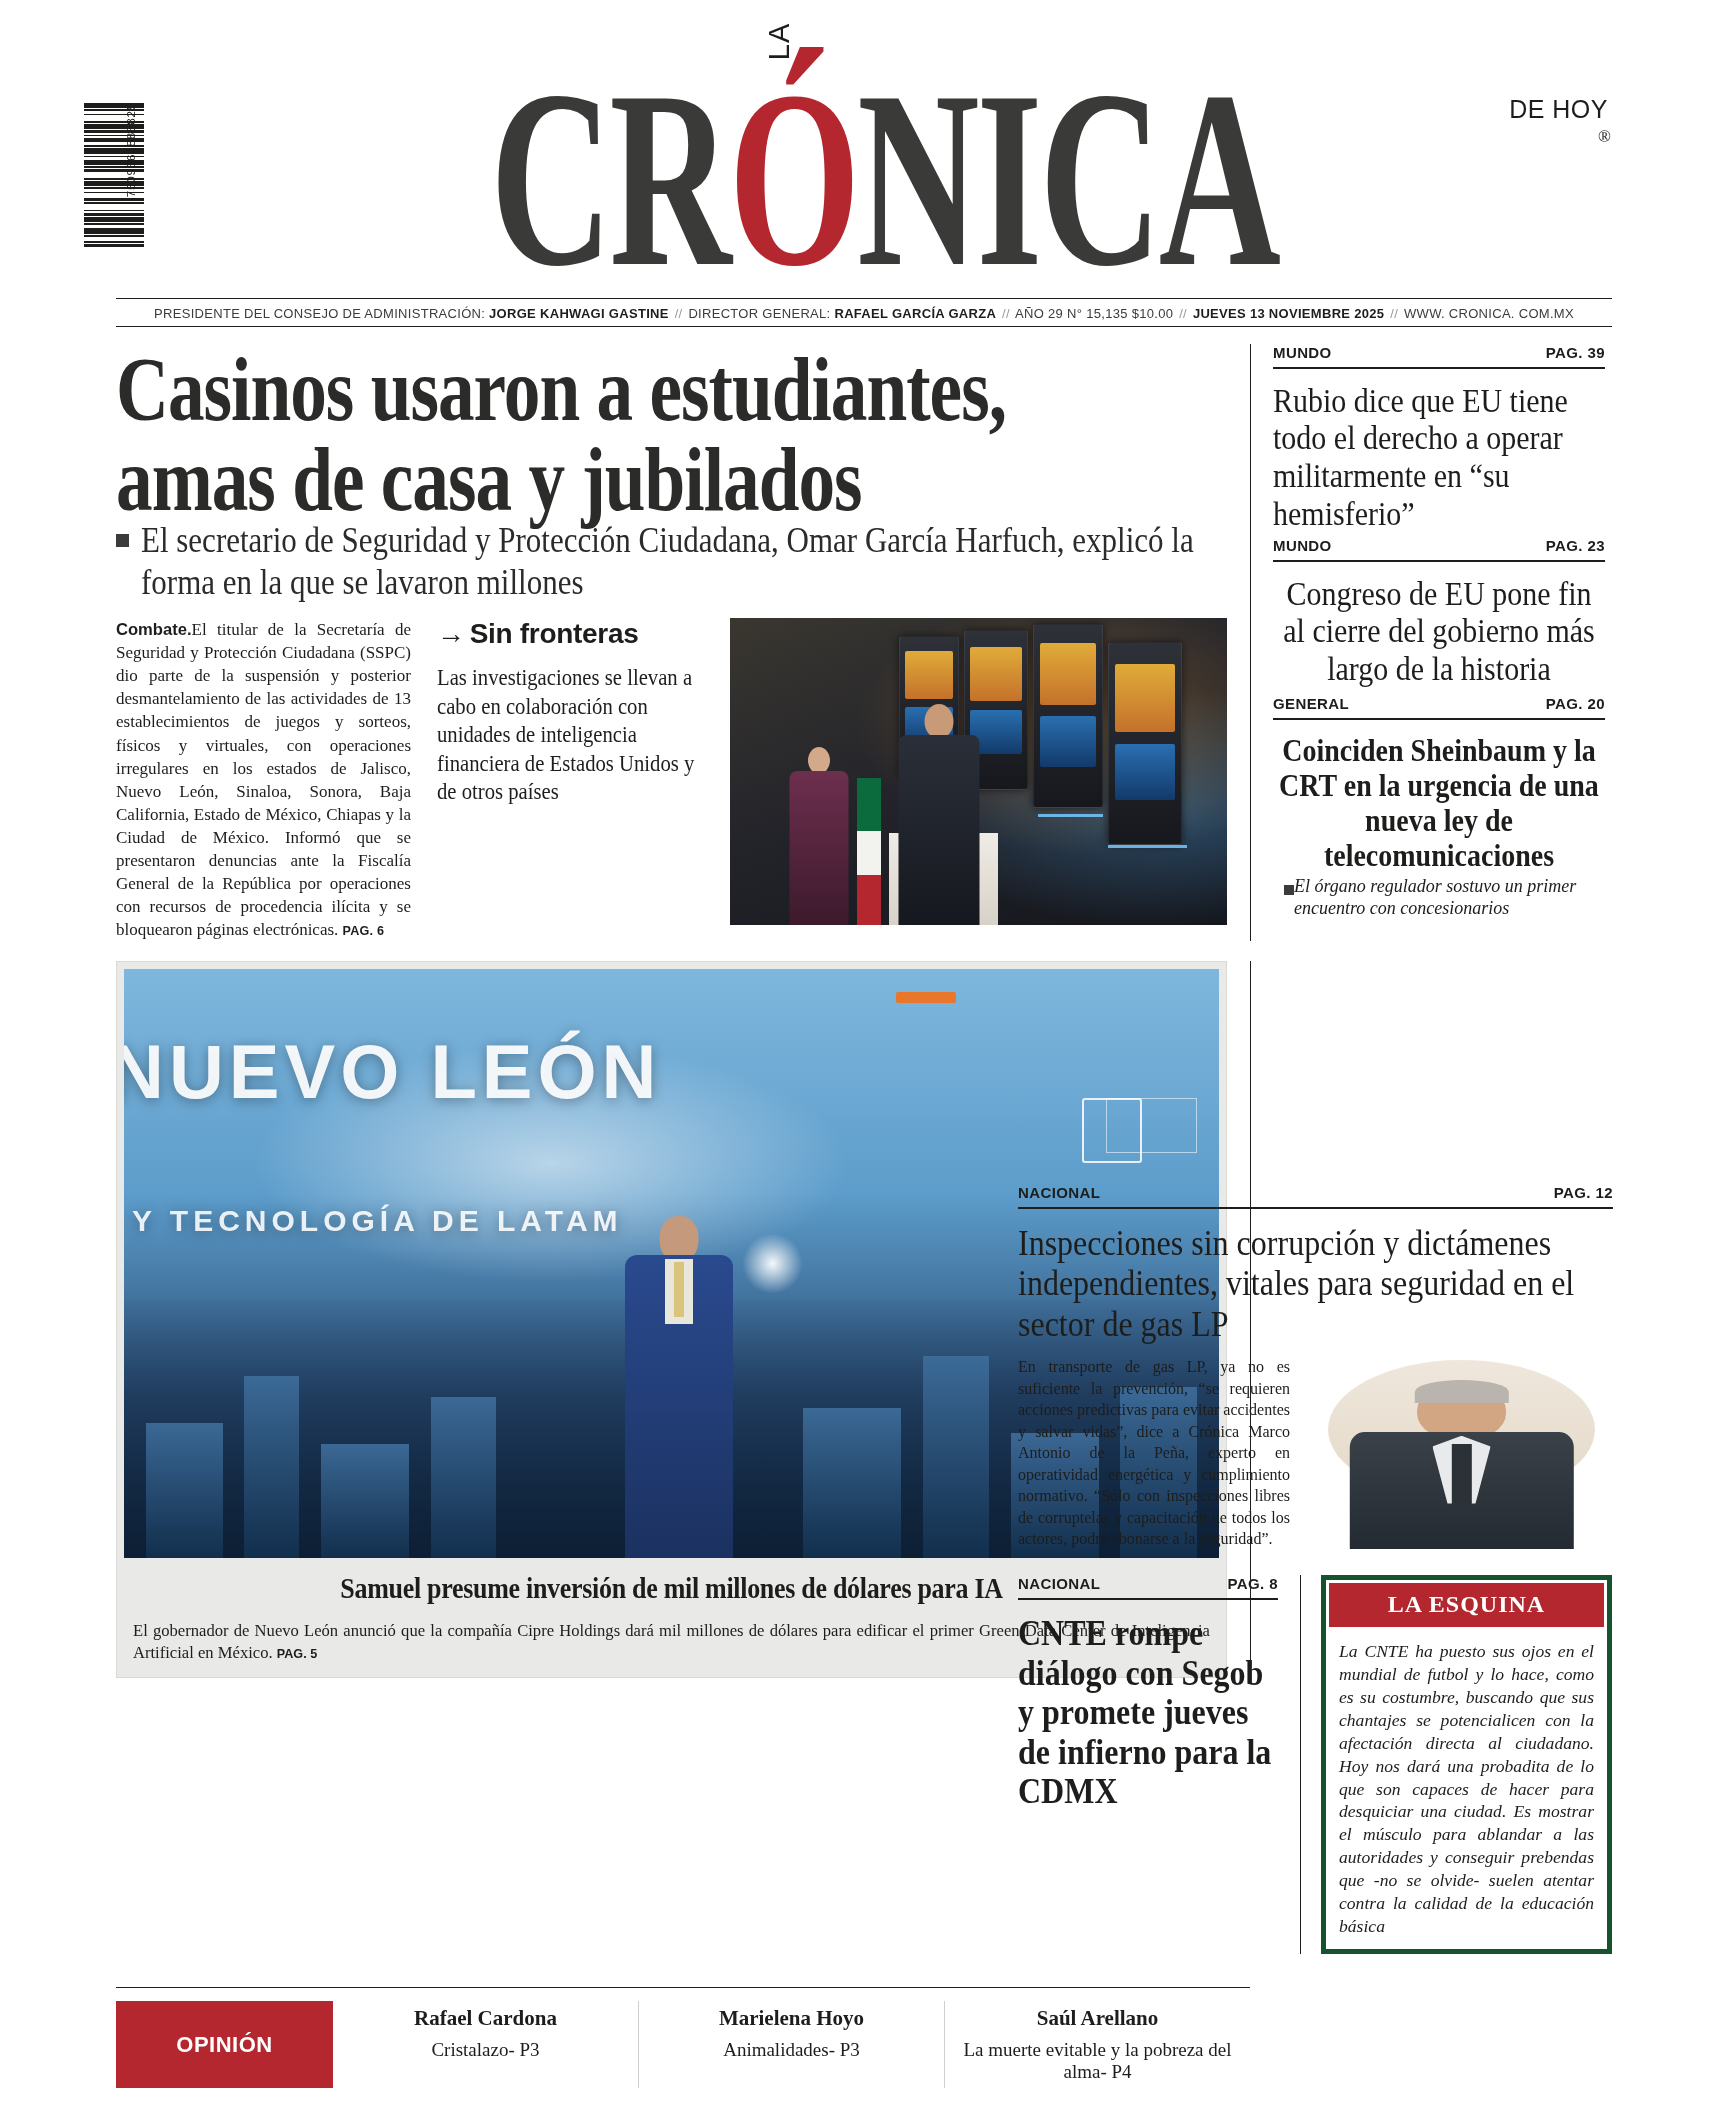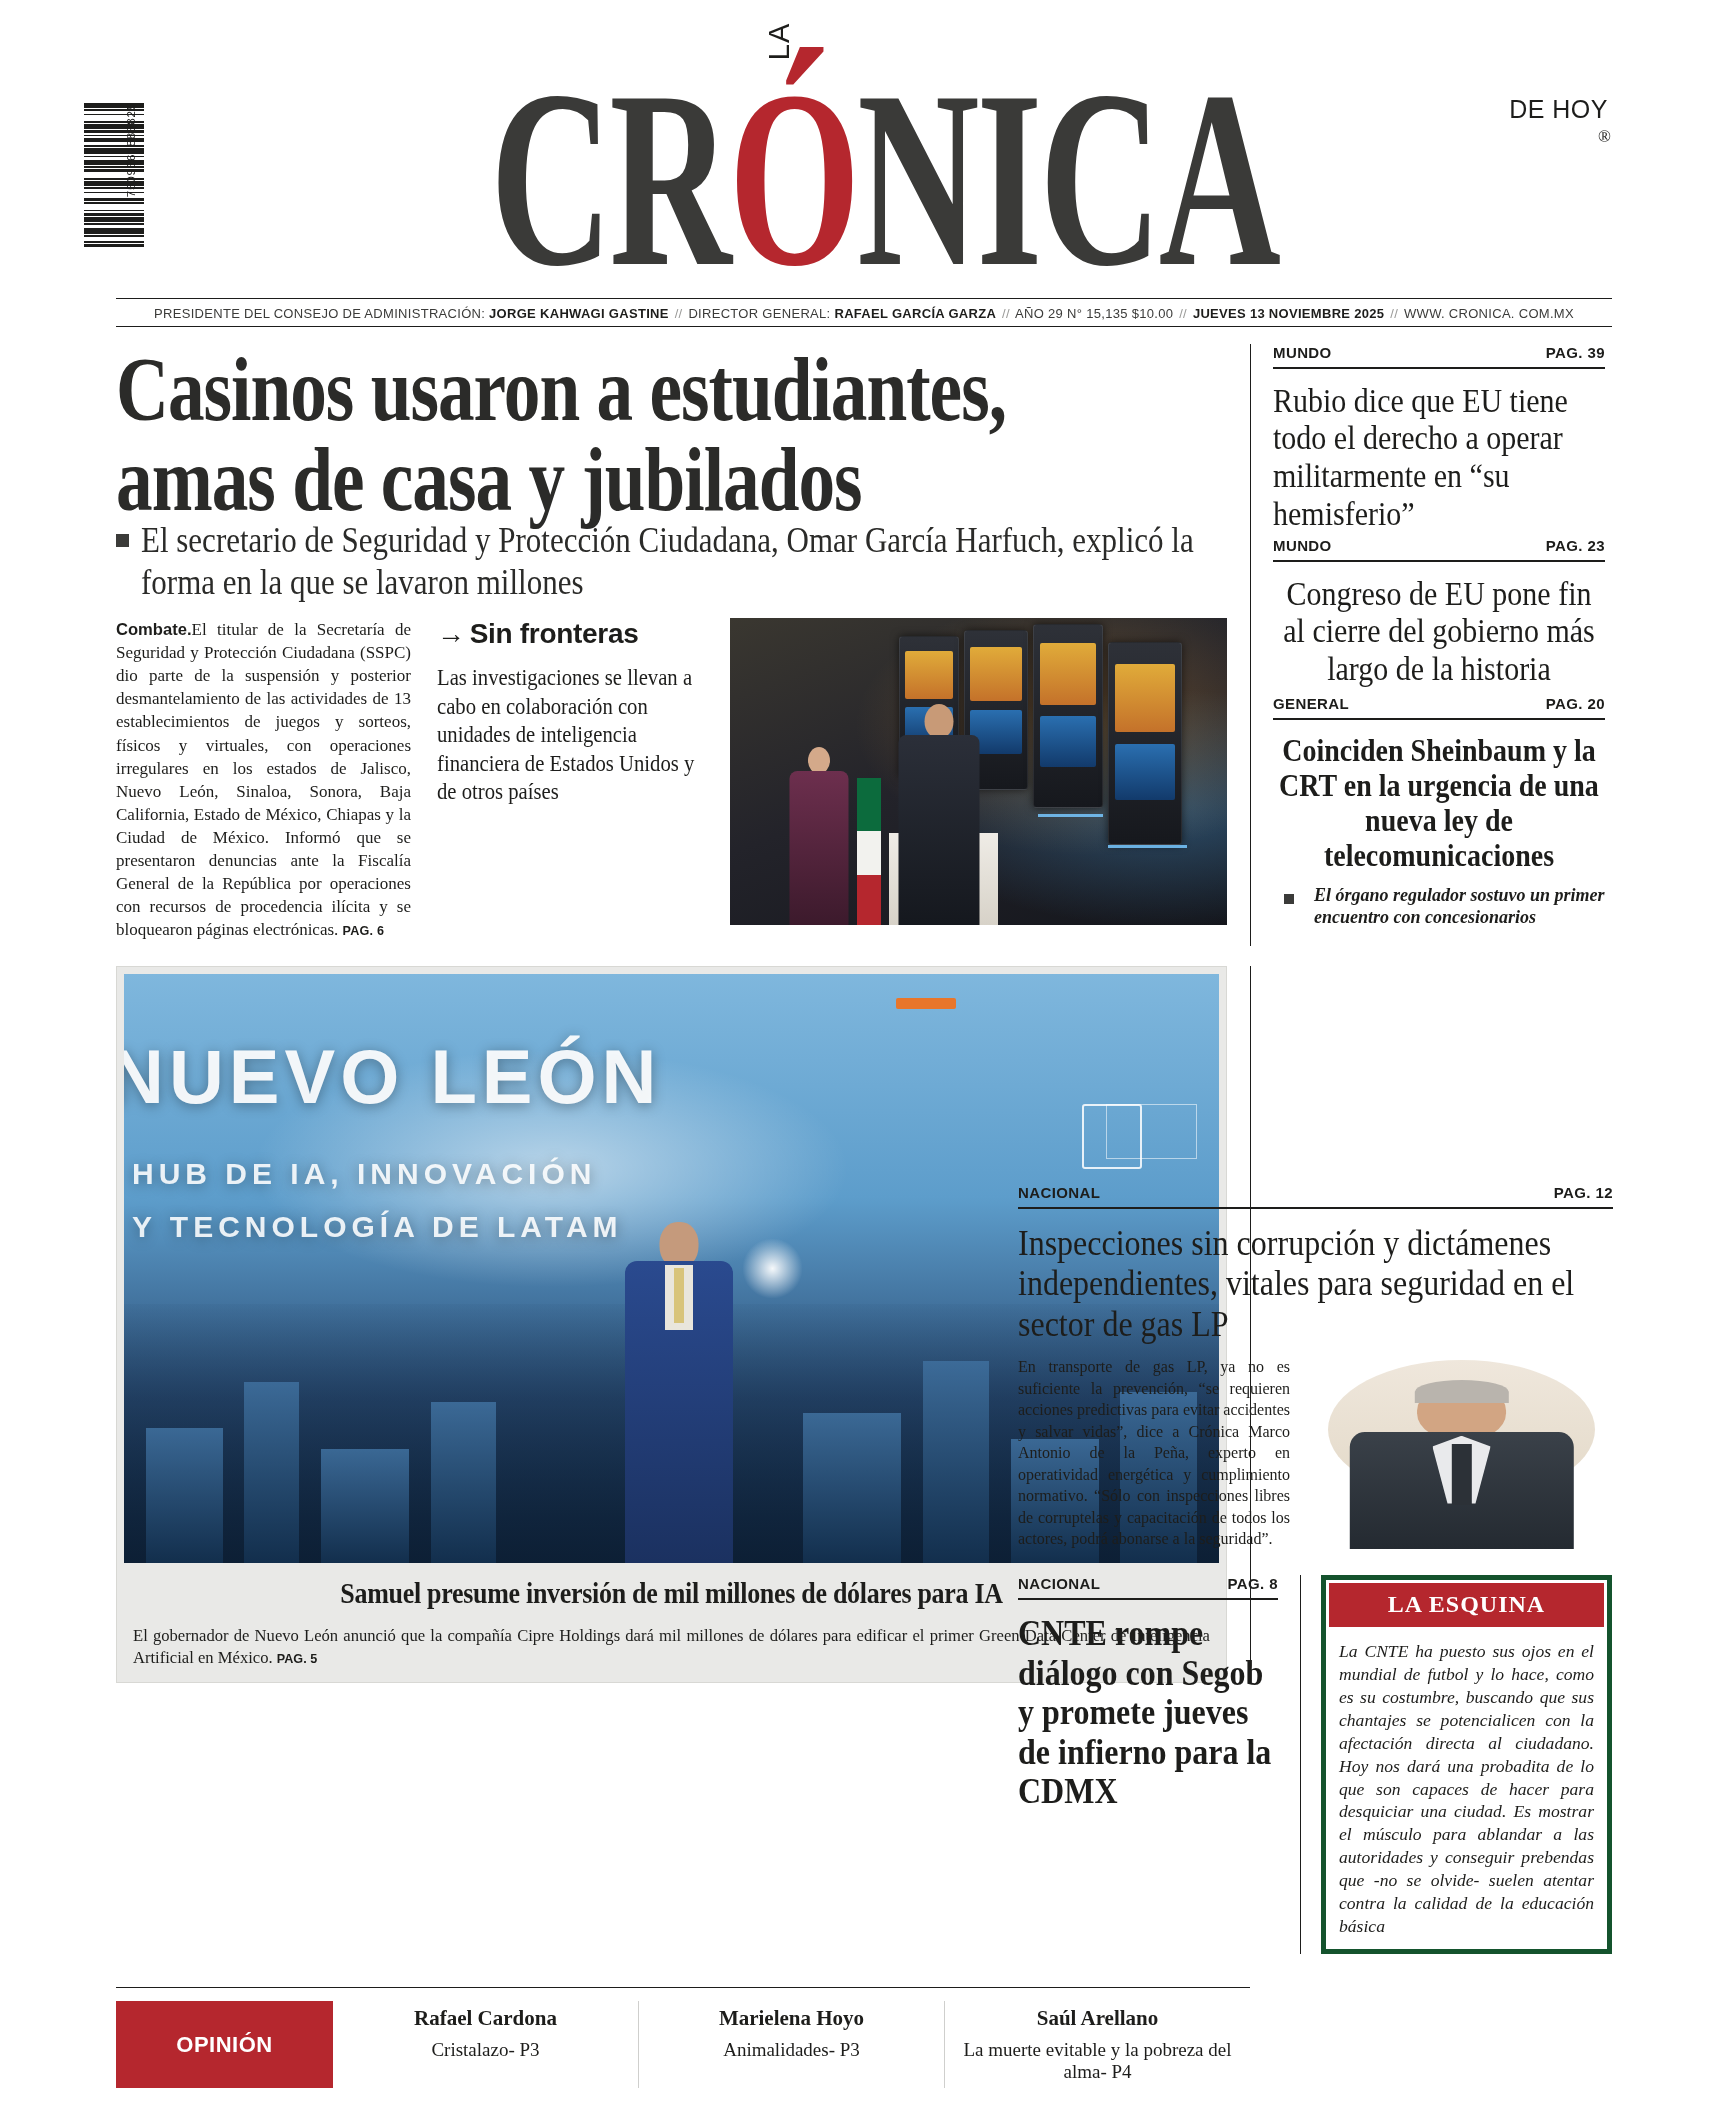--- a/index.html
+++ b/index.html
@@ -122,21 +122,21 @@
     padding-bottom: 6px;
   }
   .rail-rule { border-bottom: 2px solid #1d1d1b; margin-bottom: 13px; }
   .rail-hl {
     font-family: "Liberation Serif", serif; font-size: 30px; line-height: 1.14;
     color:#1d1d1b; font-weight: 400;
     transform: scaleY(1.1); transform-origin: left top;
   }
   .rail-hl.center { text-align: center; }
   .rail-hl.bold { font-weight: 700; text-align: center; font-size: 28px; }
-  .rail-bullet { display: flex; gap: 20px; margin-top: 24px; padding-left: 11px; font-weight: bold; }
+  .rail-bullet { display: flex; gap: 0; margin-top: 15px; padding-left: 11px; }
   .rail-bullet .b { width: 10px; height: 10px; background:#3b3b39; margin-top: 9px; flex:none; }
   .rail-bullet .t {
     font-family: "Liberation Serif", serif; font-style: italic; font-size: 18px;
     line-height: 1.2; color:#1d1d1b;
   }
 
   
   .lower-grid { display: flex; margin-top: 20px; }
   .lower-left { width: 1134px; padding-right: 23px; }
   .lower-right { width: 355px; border-left: 1px solid #1d1d1b; padding-left: 22px; }
@@ -504,21 +504,20 @@
             <div class="bldg" style="left:11%;width:5%;height:70%;"></div>
             <div class="bldg" style="left:18%;width:8%;height:44%;"></div>
             <div class="bldg" style="left:28%;width:6%;height:62%;"></div>
             <div class="bldg" style="left:62%;width:9%;height:58%;"></div>
             <div class="bldg" style="left:73%;width:6%;height:78%;"></div>
             <div class="bldg" style="left:81%;width:8%;height:48%;"></div>
             <div class="bldg" style="left:91%;width:7%;height:66%;"></div>
           </div>
           <div class="nl-orange"></div>
           <div class="nl-word nl-title">NUEVO LEÓN</div>
-          <div class="nl-word nl-sub1">HUB DE IA, INNOVACIÓN</div>
           <div class="nl-word nl-sub2">Y TECNOLOGÍA DE LATAM</div>
           <div class="nl-badge"></div>
           <div class="nl-badge2"></div>
           <div class="nl-flare"></div>
           <div class="nl-speaker">
             <div class="head"></div>
             <div class="torso"></div>
             <div class="shirt"></div>
             <div class="tie"></div>
           </div>

